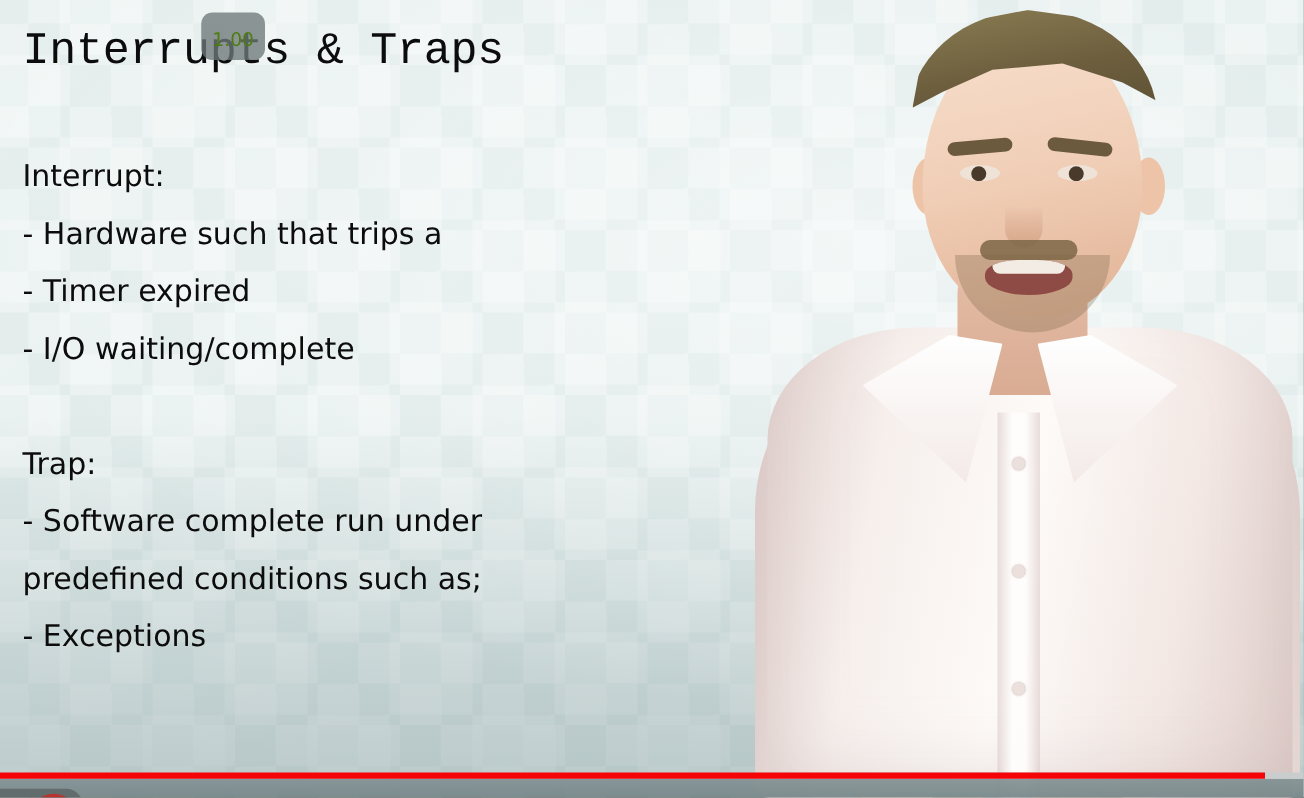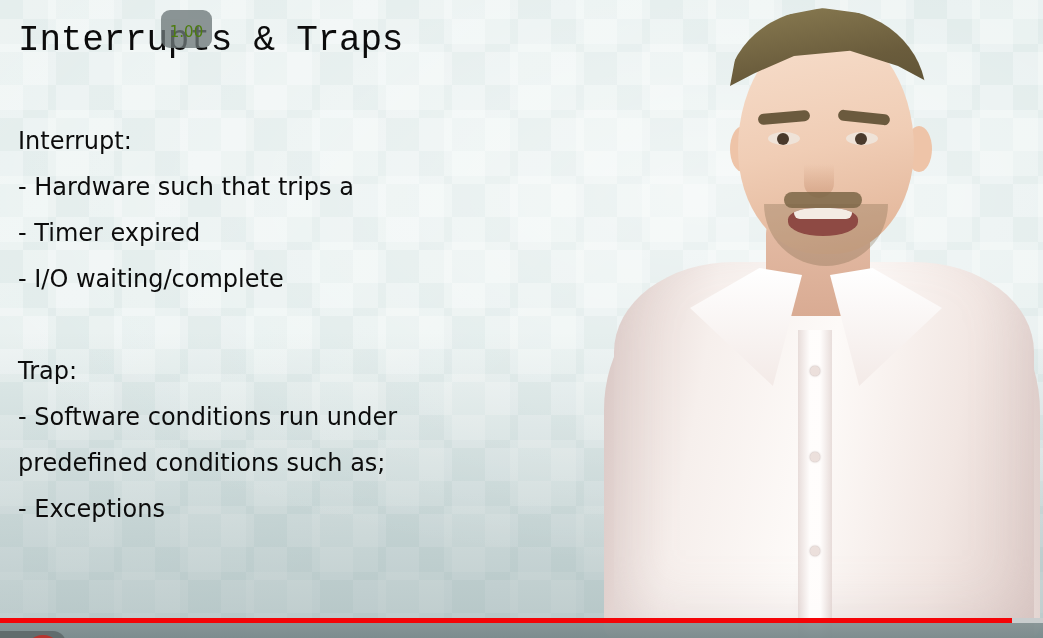--- a/index.html
+++ b/index.html
@@ -383,21 +383,21 @@
     <div class="slide-text">
       <div class="slide-title">Interrupts &amp; Traps</div>
       <div class="slide-body">
         <div class="blank"></div>
         <div>Interrupt:</div>
         <div>- Hardware such that trips a</div>
         <div>- Timer expired</div>
         <div>- I/O waiting/complete</div>
         <div class="blank"></div>
         <div>Trap:</div>
-        <div>- Software conditions run under</div>
+        <div>- Software complete run under</div>
         <div>predefined conditions such as;</div>
         <div>- Exceptions</div>
       </div>
     </div>
 
     <div class="speed-badge">1.00</div>
 
   </div>
 
   <div class="controls">

